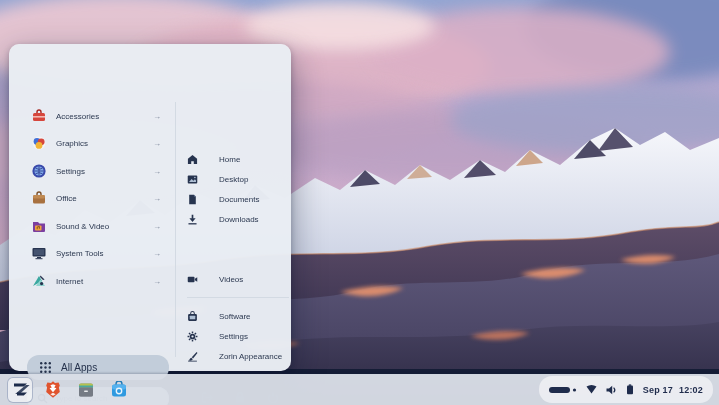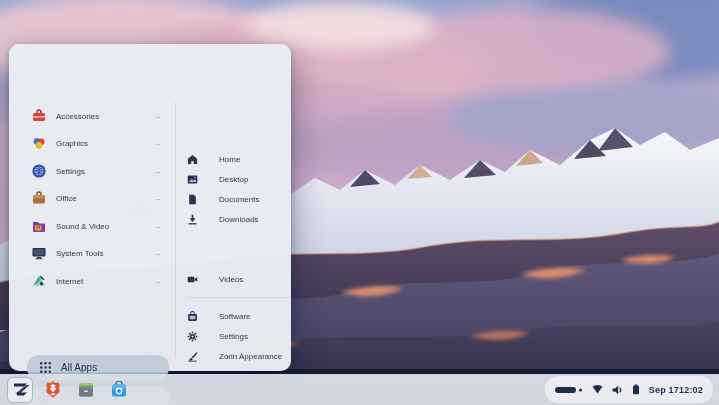--- a/index.html
+++ b/index.html
@@ -10,21 +10,21 @@
 
   
   #taskbar { position:absolute; left:0; bottom:0; width:719px; height:31px;
     background:rgba(216,222,230,0.96); display:flex; align-items:center;
     box-shadow:0 -1px 2px rgba(20,30,60,0.25); }
   .tb-app { width:26px; height:26px; margin-left:7px; border-radius:6px;
     display:flex; align-items:center; justify-content:center; }
   .tb-app.active { background:rgba(255,255,255,0.55); box-shadow:inset 0 0 0 1px rgba(90,110,150,0.45); }
   #tray { position:absolute; right:6px; top:2px; height:27px; display:flex; align-items:center;
     gap:9px; padding:0 10px; border-radius:13px; background:rgba(255,255,255,0.55); }
-  .clock { font-size:9px; font-weight:bold; color:#1f2c4c; letter-spacing:0.2px; display:flex; }
+  .clock { font-size:9px; font-weight:bold; color:#1f2c4c; letter-spacing:0.2px; display:flex; gap:6px; }
 
   
   #menu { position:absolute; left:9px; top:44px; width:282px; height:327px;
     background:rgba(233,237,243,0.98); border-radius:10px;
     box-shadow:0 12px 34px rgba(10,20,45,0.42), 0 2px 6px rgba(10,20,45,0.25); }
   #vdivider { position:absolute; left:166px; top:58px; width:1px; height:255px; background:#d3dae3; }
   #hdivider { position:absolute; left:178px; top:253px; width:102px; height:1px; background:#d3dae3; }
 
   .cat-row { position:absolute; left:14px; width:148px; height:24px; border-radius:6px;
     display:flex; align-items:center; gap:9px; padding-left:8px; cursor:default; }

